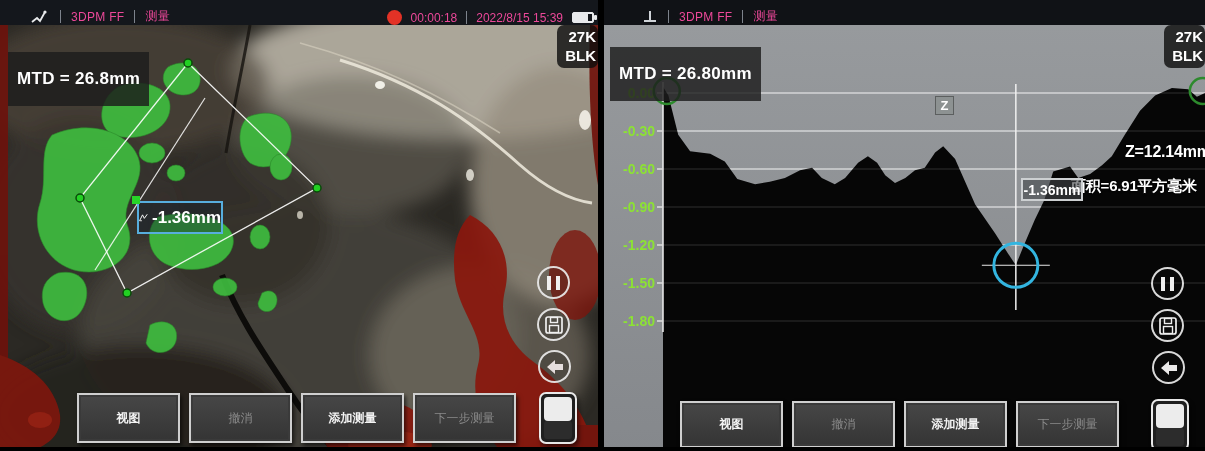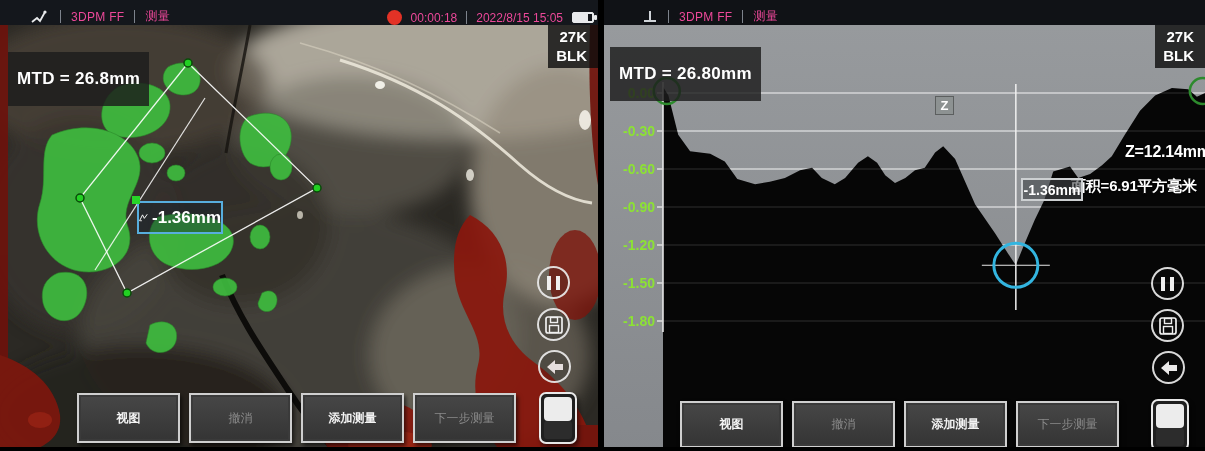--- a/index.html
+++ b/index.html
@@ -20,21 +20,21 @@
   .rec-dot{width:15px;height:15px;border-radius:50%;background:#e33226;}
   .battery{position:relative;width:22px;height:11px;border:1.5px solid #e8eaec;border-radius:2px;background:#e8eaec;}
   .battery::after{content:"";position:absolute;right:-4px;top:2px;width:3px;height:5px;background:#e8eaec;border-radius:1px;}
   .battery .lvl{position:absolute;right:1px;top:1px;bottom:1px;width:4px;background:#14171c;}
   .tb-title{letter-spacing:.3px;}
 
   
   .mtd-box{position:absolute;left:8px;top:52px;background:rgba(28,28,28,.82);color:#fff;
            font-size:17px;font-weight:bold;padding:17px 9px;z-index:30;letter-spacing:.3px;}
   .badge{position:absolute;right:0;top:25px;background:rgba(12,12,12,.8);color:#fff;font-size:15px;
-         font-weight:bold;text-align:right;padding:2px 11px 3px 8px;line-height:19px;z-index:30;}
+         font-weight:bold;text-align:right;padding:2px 2px 3px 8px;line-height:19px;z-index:30;border-radius:7px;}
   .icon-btn{position:absolute;width:33px;height:33px;border:2px solid rgba(235,235,235,.92);border-radius:50%;
             background:rgba(30,30,30,.18);z-index:35;display:flex;align-items:center;justify-content:center;}
   .pause-bars{display:flex;gap:5px;}
   .pause-bars i{display:block;width:4px;height:14px;background:#f0f0f0;}
   .btn-row{position:absolute;z-index:45;display:flex;gap:9px;}
   .tb-btn{width:103px;height:50px;background:linear-gradient(#474747,#343434);border:2px solid #cfcfcf;
           box-shadow:0 0 0 2px #3a3a3a inset, 2px 3px 4px rgba(0,0,0,.6);
           color:#f4f4f4;font-size:12px;font-weight:bold;cursor:pointer;}
   .tb-btn.disabled{color:#8b8b8b;font-weight:normal;}
   .display-toggle{position:absolute;width:38px;height:52px;border:2px solid #e9e9e9;border-radius:7px;
@@ -142,21 +142,21 @@
         </svg>
         <span class="sep"></span>
         <span class="tb-title">3DPM FF</span>
         <span class="sep"></span>
         <span class="tb-title">测量</span>
       </div>
       <div class="tb-right">
         <span class="rec-dot"></span>
         <span>00:00:18</span>
         <span class="sep"></span>
-        <span>2022/8/15 15:05</span>
+        <span>2022/8/15 15:39</span>
         <span class="battery">
             <span class="lvl"></span>
           </span>
       </div>
     </div>
 
     <div class="mtd-box">MTD = 26.8mm</div>
     <div class="badge">
       <div>27K</div>
       <div>BLK</div>

